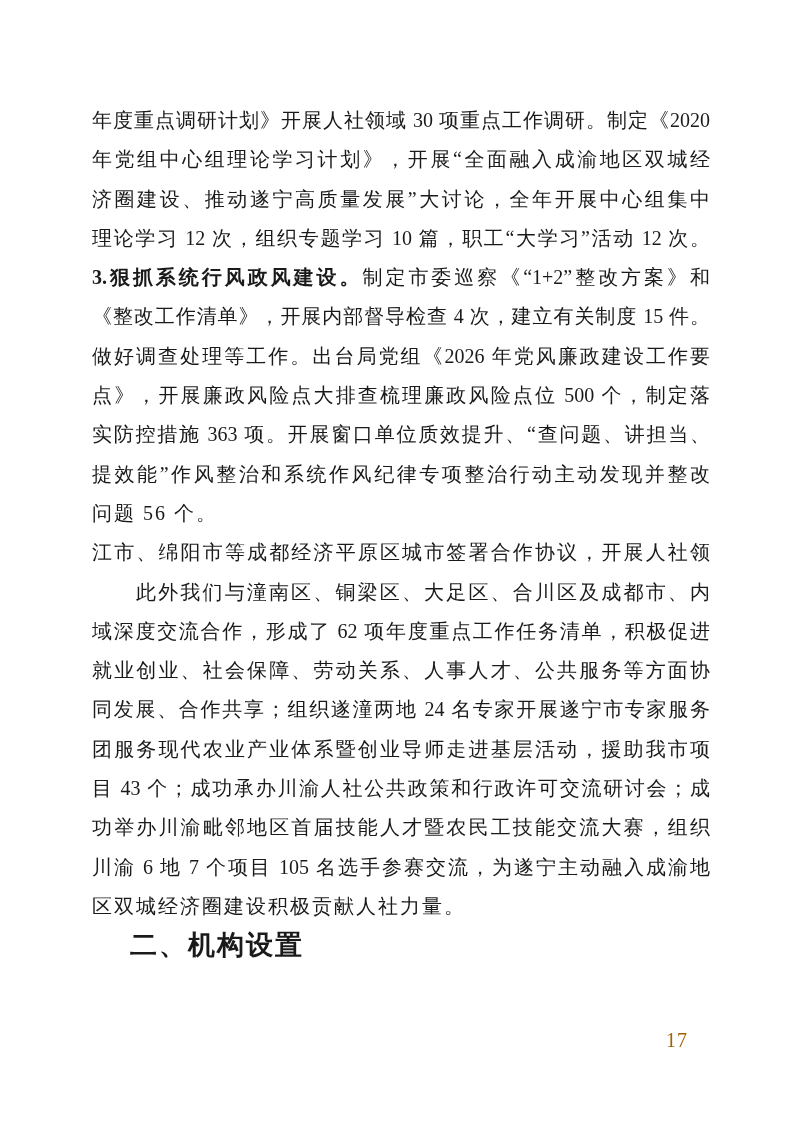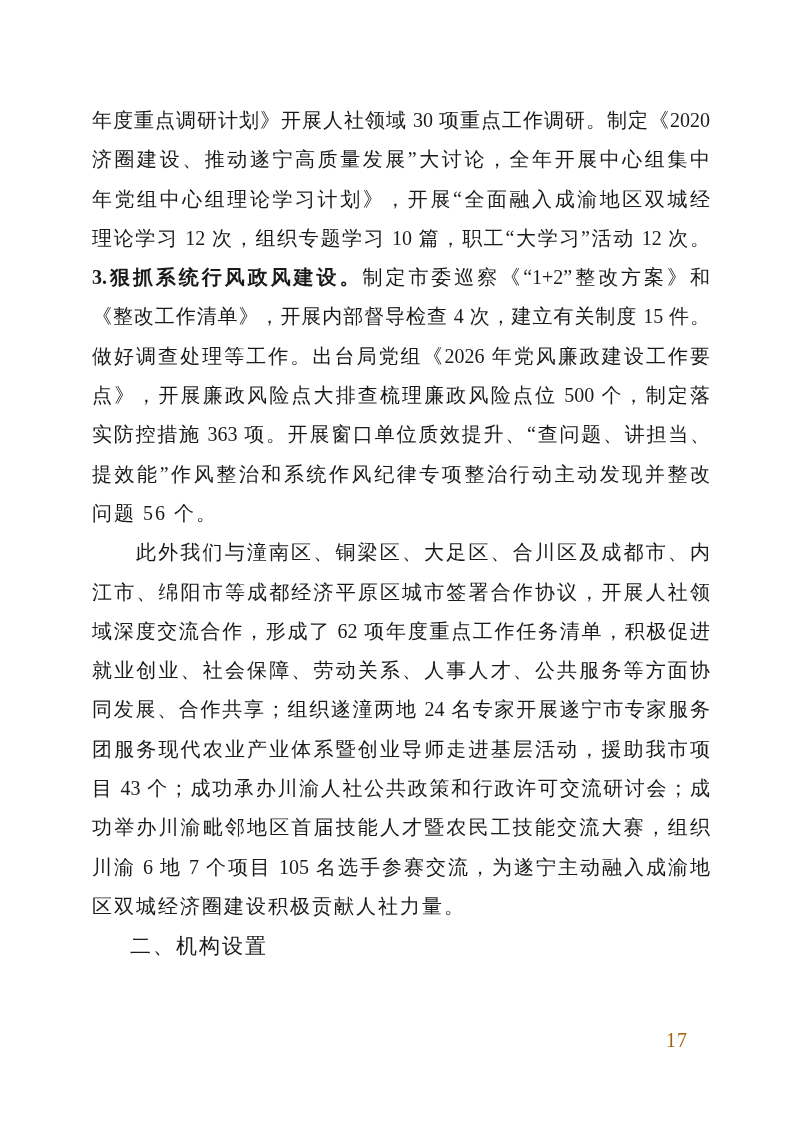--- a/index.html
+++ b/index.html
@@ -37,22 +37,22 @@
     letter-spacing: 2px;
   }
   .ln.ind {
     text-indent: 44px;
   }
   .b {
     font-weight: bold;
   }
   .heading {
     font-family: "Liberation Sans", "DejaVu Sans", sans-serif;
-    font-weight: normal;
-    font-size: 21px;
+    font-weight: bold;
+    font-size: 27px;
     text-indent: 38px;
     letter-spacing: 2px;
     text-align: left;
     text-align-last: left;
   }
   .pagenum {
     position: absolute;
     left: 666px;
     top: 1029px;
     color: #a16207;
@@ -60,32 +60,32 @@
     font-size: 20px;
     letter-spacing: 1px;
   }
 </style>
 </head>
 <body>
 
 <div class="page">
   <div class="textblock">
     <div class="ln fill">年度重点调研计划》开展人社领域 30 项重点工作调研。制定《2020</div>
+    <div class="ln fill">年党组中心组理论学习计划》，开展“全面融入成渝地区双城经</div>
     <div class="ln fill">济圈建设、推动遂宁高质量发展”大讨论，全年开展中心组集中</div>
-    <div class="ln fill">年党组中心组理论学习计划》，开展“全面融入成渝地区双城经</div>
     <div class="ln fill">理论学习 12 次，组织专题学习 10 篇，职工“大学习”活动 12 次。</div>
     <div class="ln fill"><span class="b">3.狠抓系统行风政风建设。</span><span>制定市委巡察《“1+2”整改方案》和</span></div>
     <div class="ln fill">《整改工作清单》，开展内部督导检查 4 次，建立有关制度 15 件。</div>
     <div class="ln fill">做好调查处理等工作。出台局党组《2026 年党风廉政建设工作要</div>
     <div class="ln fill">点》，开展廉政风险点大排查梳理廉政风险点位 500 个，制定落</div>
     <div class="ln fill">实防控措施 363 项。开展窗口单位质效提升、“查问题、讲担当、</div>
     <div class="ln fill">提效能”作风整治和系统作风纪律专项整治行动主动发现并整改</div>
     <div class="ln end">问题 56 个。</div>
+    <div class="ln fill">江市、绵阳市等成都经济平原区城市签署合作协议，开展人社领</div>
     <div class="ln fill ind">此外我们与潼南区、铜梁区、大足区、合川区及成都市、内</div>
-    <div class="ln fill">江市、绵阳市等成都经济平原区城市签署合作协议，开展人社领</div>
     <div class="ln fill">域深度交流合作，形成了 62 项年度重点工作任务清单，积极促进</div>
     <div class="ln fill">就业创业、社会保障、劳动关系、人事人才、公共服务等方面协</div>
     <div class="ln fill">同发展、合作共享；组织遂潼两地 24 名专家开展遂宁市专家服务</div>
     <div class="ln fill">团服务现代农业产业体系暨创业导师走进基层活动，援助我市项</div>
     <div class="ln fill">目 43 个；成功承办川渝人社公共政策和行政许可交流研讨会；成</div>
     <div class="ln fill">功举办川渝毗邻地区首届技能人才暨农民工技能交流大赛，组织</div>
     <div class="ln fill">川渝 6 地 7 个项目 105 名选手参赛交流，为遂宁主动融入成渝地</div>
     <div class="ln end">区双城经济圈建设积极贡献人社力量。</div>
     <div class="ln heading">二、机构设置</div>
   </div>

